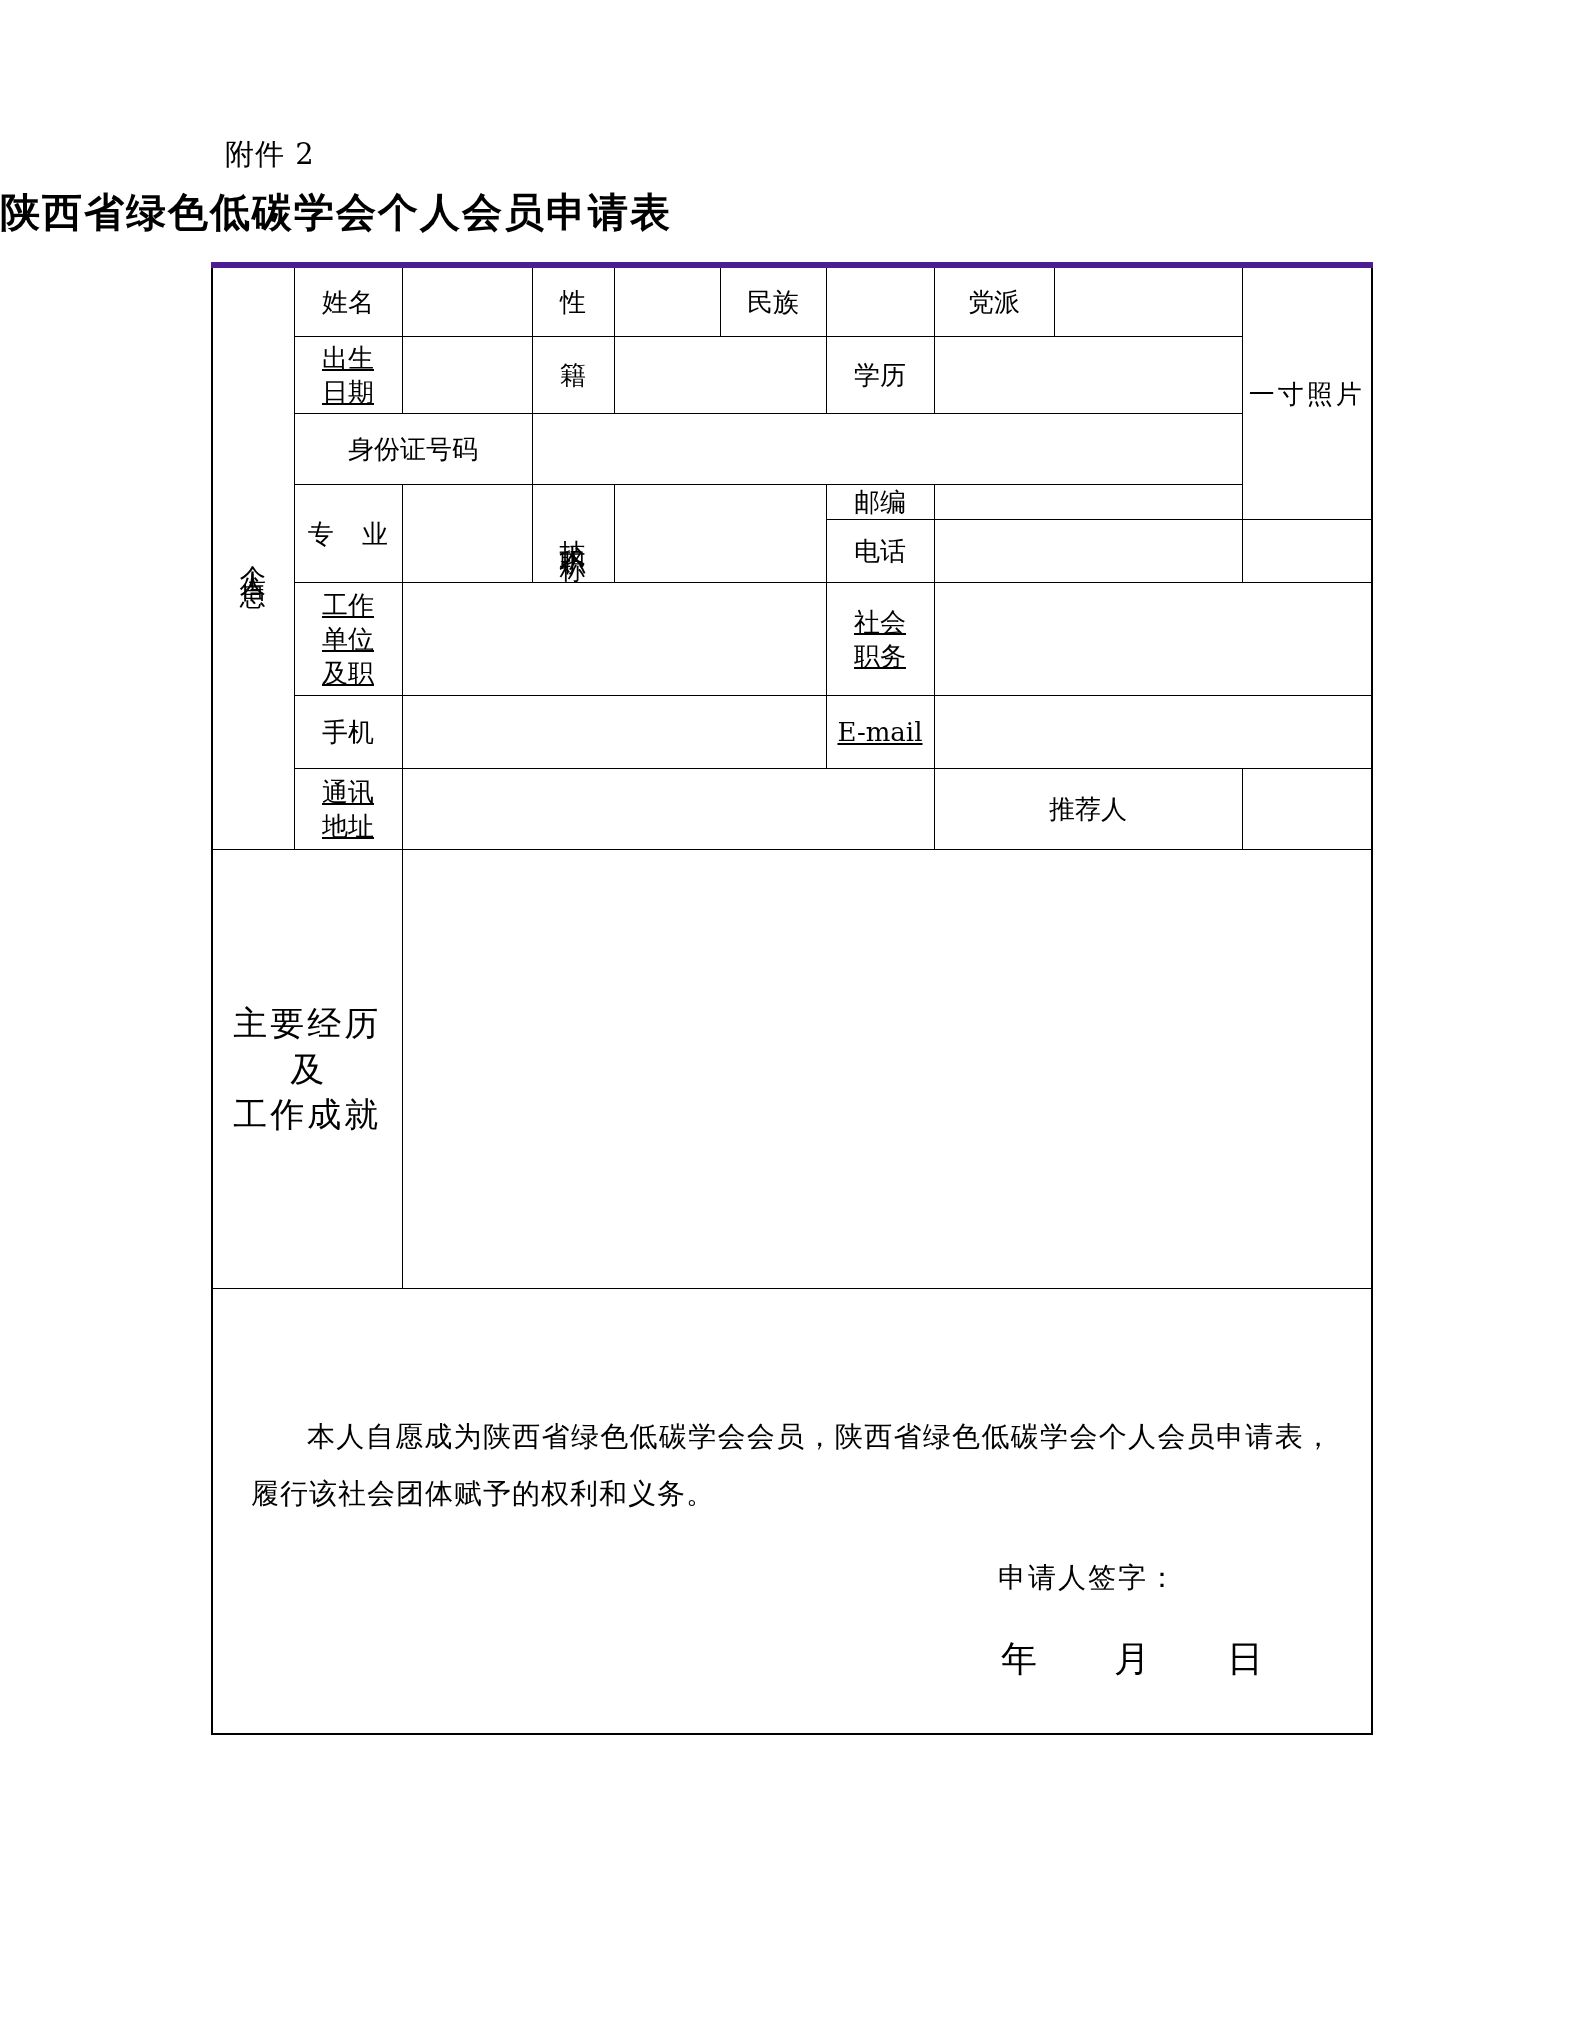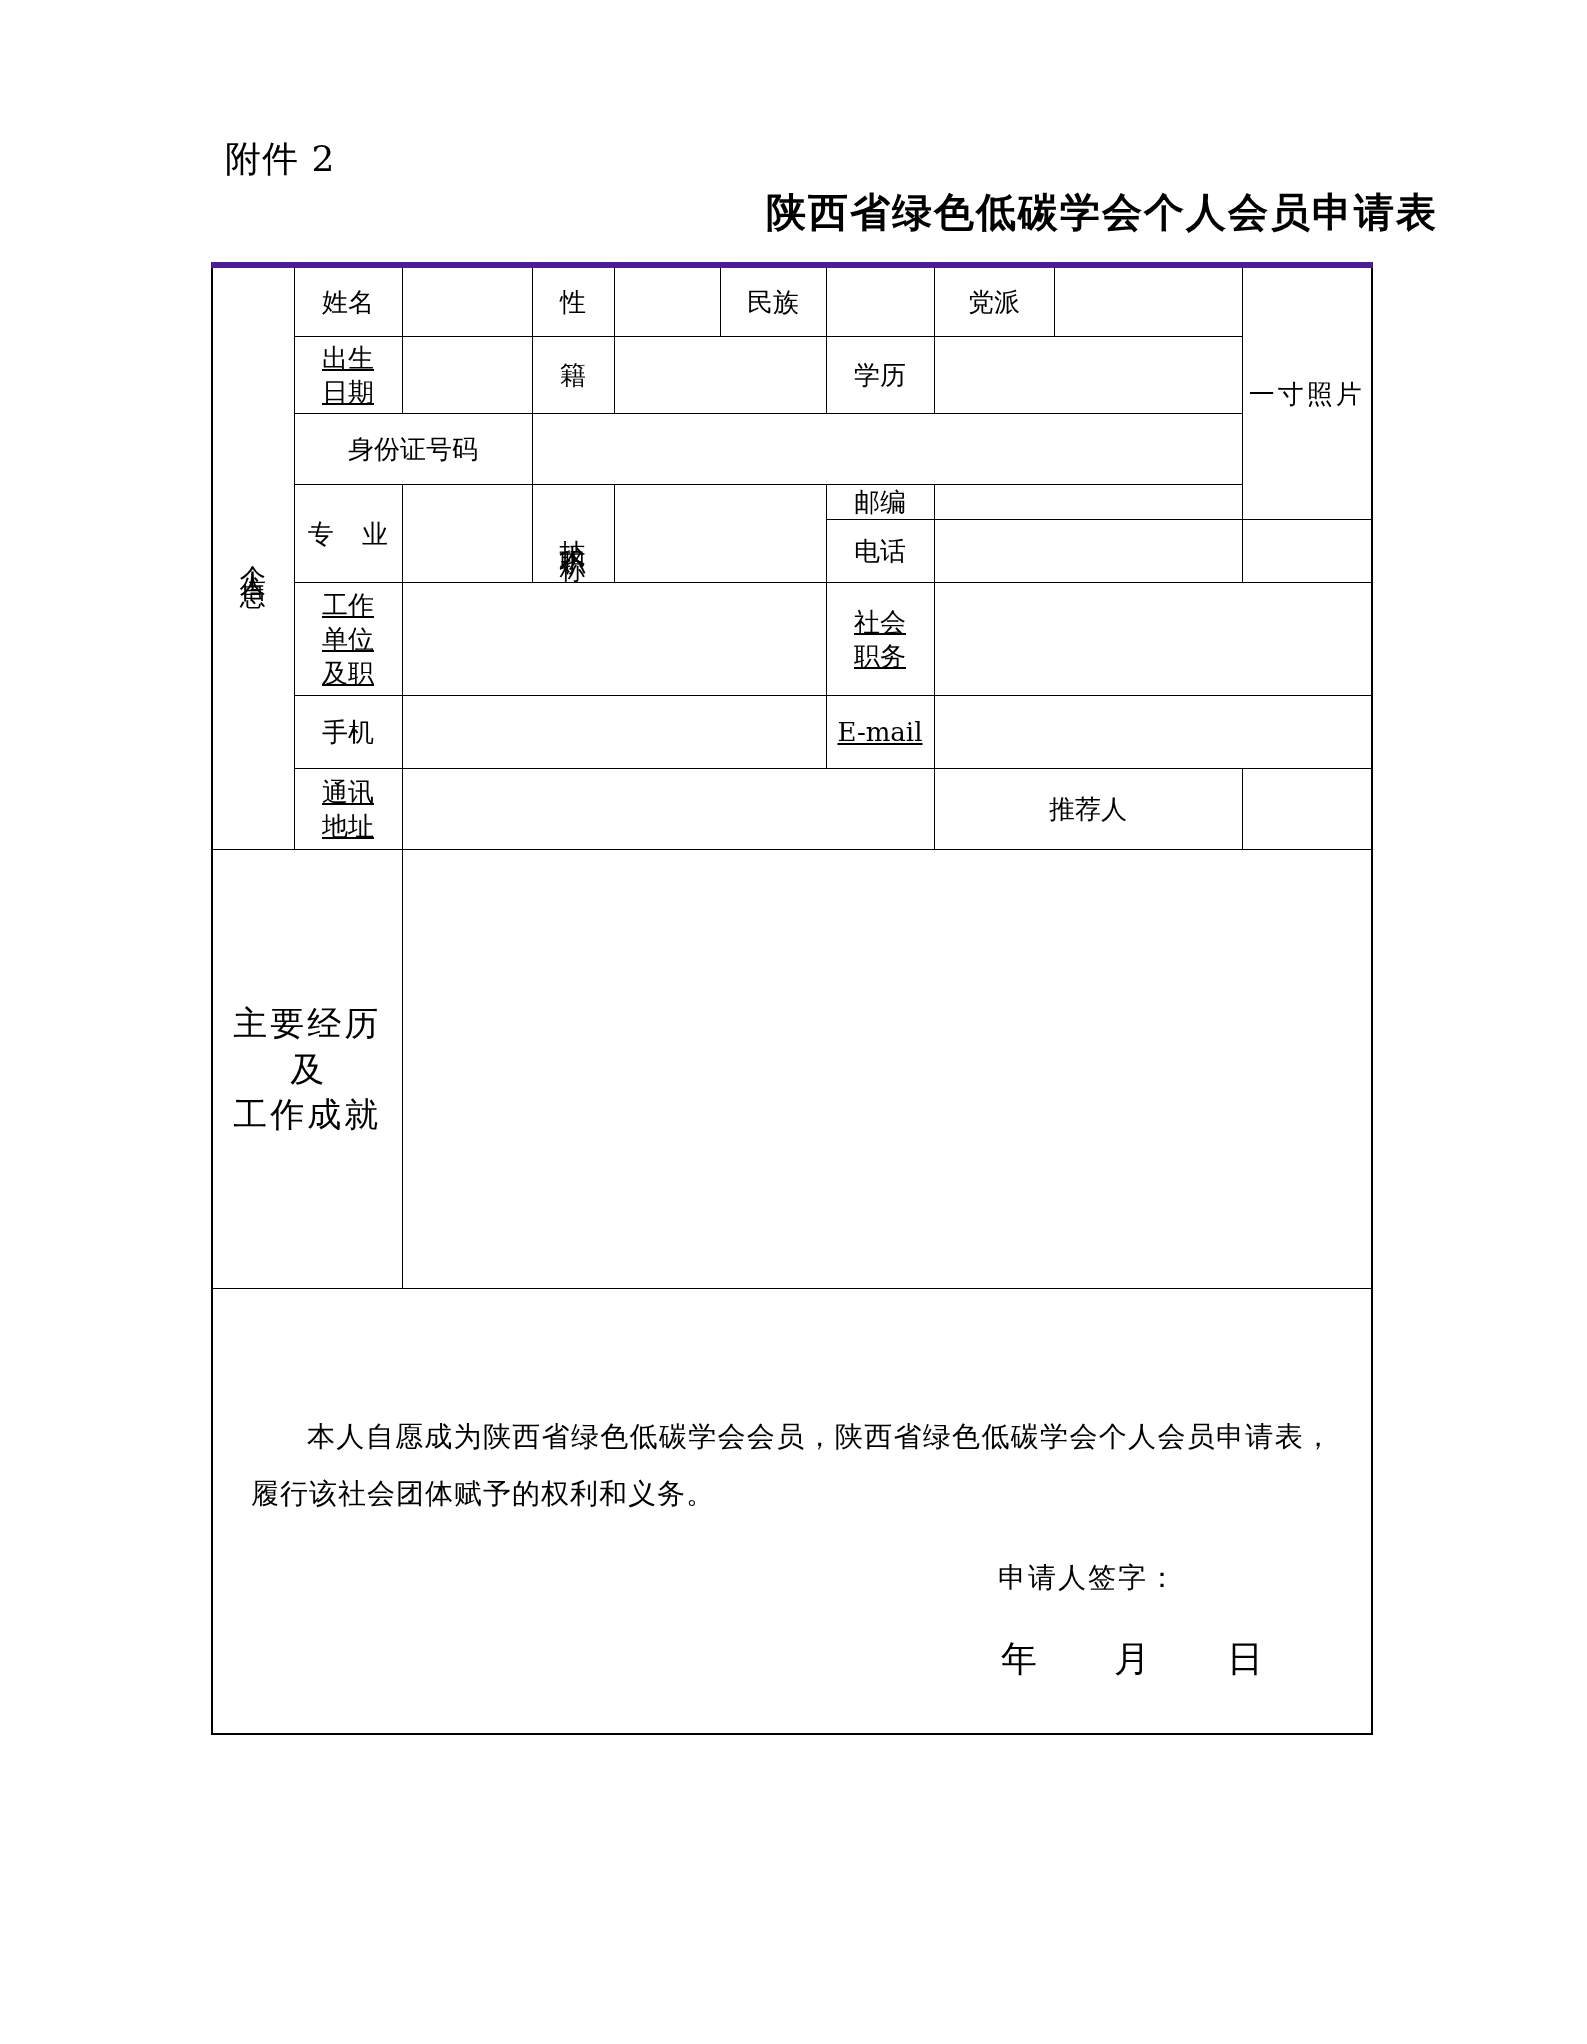--- a/index.html
+++ b/index.html
@@ -21,33 +21,33 @@
     left: 0; top: 0;
     width: 1587px;
     height: 2044px;
   }
 
   
   .attach-label {
     position: absolute;
     left: 225px;
     top: 135px;
-    font-size: 36px;
+    font-size: 29px;
     letter-spacing: 1px;
     font-family: "DejaVu Serif", "Liberation Serif", serif;
     white-space: nowrap;
   }
 
   
   .doc-title {
     position: absolute;
     left: 0;
     top: 185px;
     width: 1438px;
-    text-align: right;
+    text-align: left;
     font-size: 40px;
     font-weight: bold;
     letter-spacing: 2px;
     font-family: "DejaVu Sans", "Liberation Sans", sans-serif;
   }
 
   
   .form-table {
     position: absolute;
     left: 211px;

